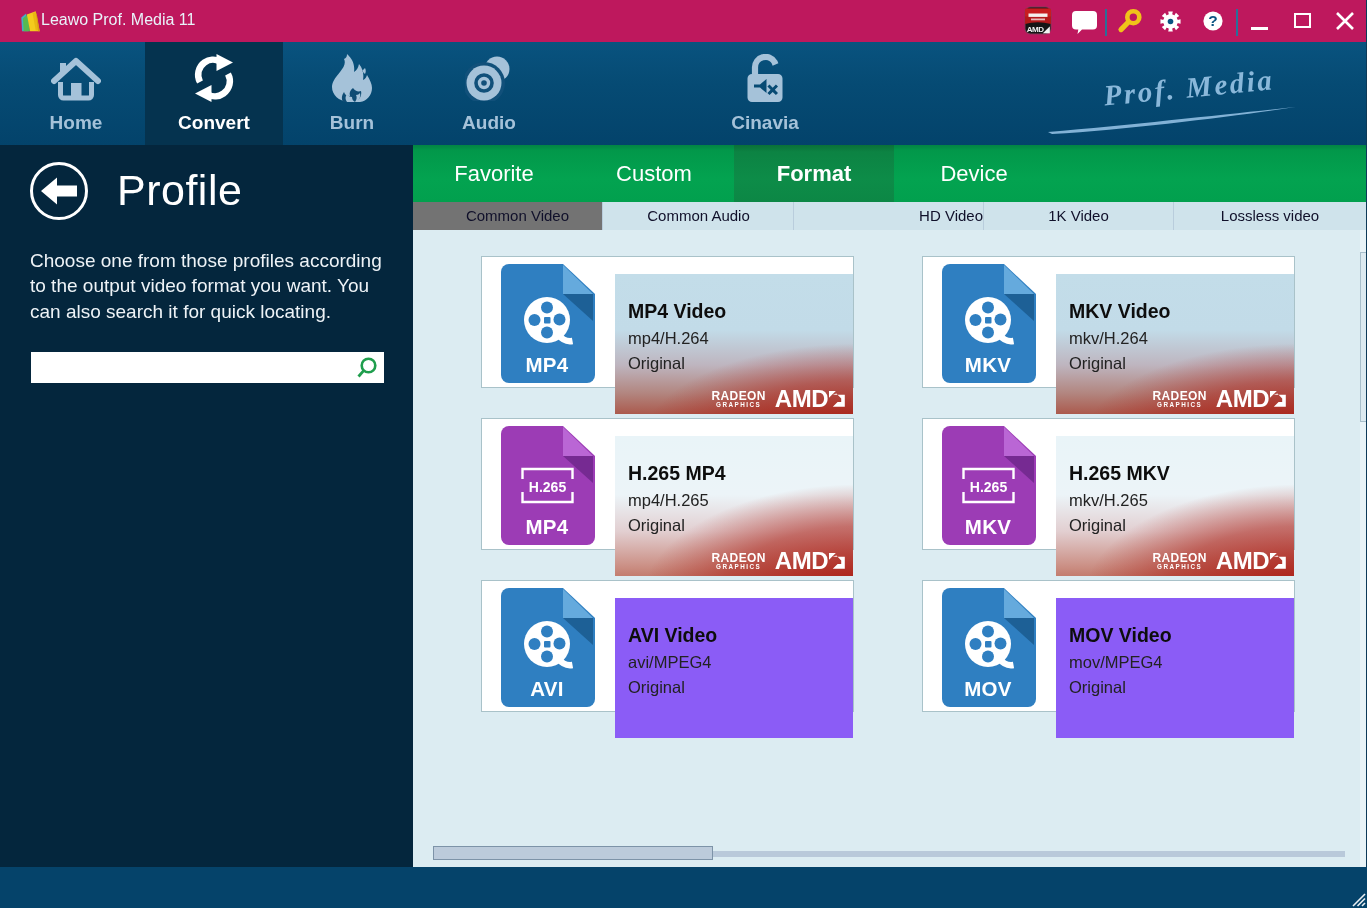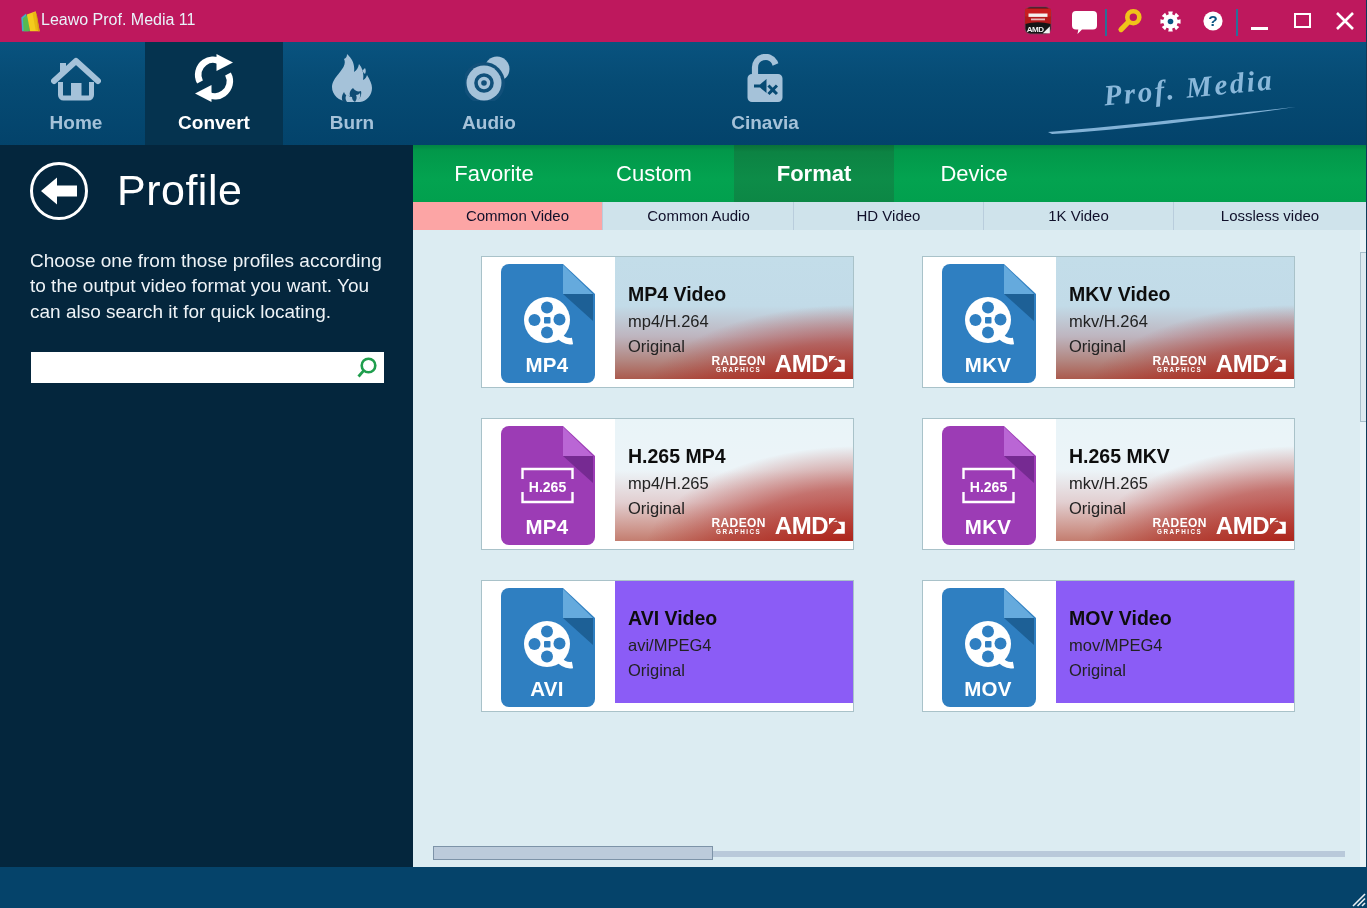--- a/index.html
+++ b/index.html
@@ -27,27 +27,27 @@
 #searchbox { left:31px; top:207px; width:353px; height:31px; background:#fff; }
 
 
 #greenbar { left:413px; top:145px; width:954px; height:57px; background:linear-gradient(180deg,#028344 0%,#02984a 10%,#03a350 60%,#02a04e 100%); }
 .gtab { position:absolute; top:0; height:57px; line-height:57px; text-align:center; color:#fff; font-size:22px; }
 .gtab.sel { background:linear-gradient(180deg,#0a7038 0%,#0c8343 12%,#0d8c48 60%,#0c8745 100%); font-weight:bold; }
 
 
 #subbar { left:413px; top:202px; width:954px; height:28px; background:#cfe3eb; }
 .stab { position:absolute; top:0; height:28px; line-height:28px; text-align:center; color:#10102a; font-size:15px; border-right:1px solid #b9cddc; }
-.stab.sel { background:#fca5a5;padding-left:20px; }
+.stab.sel { background:#737373;padding-left:20px; }
 
 
 #content { left:413px; top:230px; width:954px; height:637px; background:#dcecf2; }
 
 .card { position:absolute; width:373px; height:132px; background:#fff; border:1px solid #a9c2c9; }
-.cardright { position:absolute; left:133px; top:0; width:238px; height:122px; overflow:hidden; }
+.cardright { position:absolute; left:133px; top:17px; width:238px; height:140px; overflow:hidden; }
 .bg-plain { background:#8b5cf6; }
 .bg-amd1 { background:
   radial-gradient(ellipse 290px 135px at 102% 122%, rgba(170,18,8,0.88) 0%, rgba(172,32,22,0.5) 48%, rgba(175,45,35,0) 75%),
   linear-gradient(180deg, #c3dde9 0%, #c2dbe8 40%, #beb5bf 65%, #b28680 85%, #ab5a4d 100%); }
 .bg-amd2 { background:
   radial-gradient(ellipse 280px 150px at 103% 118%, rgba(168,14,6,0.92) 0%, rgba(170,30,20,0.55) 50%, rgba(175,45,35,0) 78%),
   linear-gradient(180deg, #e9f4f8 0%, #ecf4f8 42%, #e2cfd1 68%, #cc9288 92%, #c37d6f 100%); }
 .ctitle { position:absolute; left:13px; top:26px; font-size:19.5px; font-weight:bold; color:#0d0d0d; }
 .csub { position:absolute; left:13px; top:55px; font-size:16.5px; color:#222; }
 .corig { position:absolute; left:13px; top:80px; font-size:16.5px; color:#222; }
@@ -186,21 +186,21 @@
 <div class="abs" id="greenbar">
   <div class="gtab" style="left:1px;width:160px;">Favorite</div>
   <div class="gtab" style="left:161px;width:160px;">Custom</div>
   <div class="gtab sel" style="left:321px;width:160px;">Format</div>
   <div class="gtab" style="left:481px;width:160px;text-align:center;">Device</div>
 </div>
 
 <div class="abs" id="subbar">
   <div class="stab sel" style="left:0;width:190px;">Common Video</div>
   <div class="stab" style="left:191px;width:190px;">Common Audio</div>
-  <div class="stab" style="left:381px;width:190px;">HD Video</div>
+  <div class="stab" style="left:381px;width:190px;text-align:right;">HD Video</div>
   <div class="stab" style="left:571px;width:190px;">1K Video</div>
   <div class="stab" style="left:761px;width:193px;">Lossless video</div>
 </div>
 
 <div class="abs" id="content"></div>
 
 <div class="abs card" style="left:481px;top:256px;">
   <svg class="ficon" width="94" height="119" viewBox="0 0 94 119">
     <path d="M8,0 h54 L94,30 v81 a8,8 0 0 1 -8,8 H8 a8,8 0 0 1 -8,-8 V8 a8,8 0 0 1 8,-8 z" fill="#2f7fc1"></path>
     <polygon points="62,1 92,30 62,30" fill="#65aadd"></polygon>

